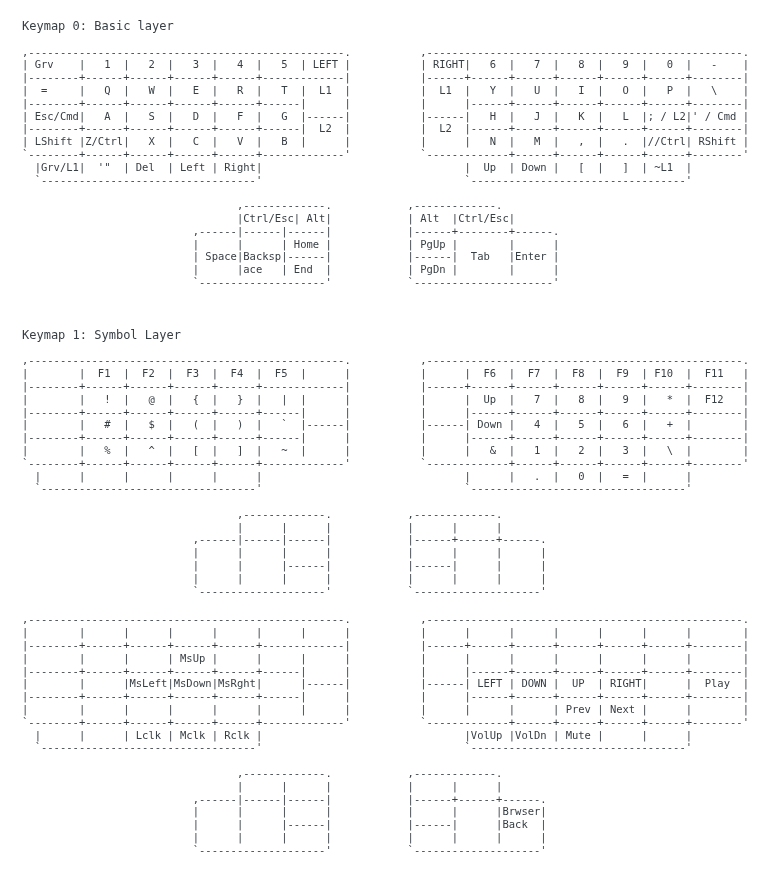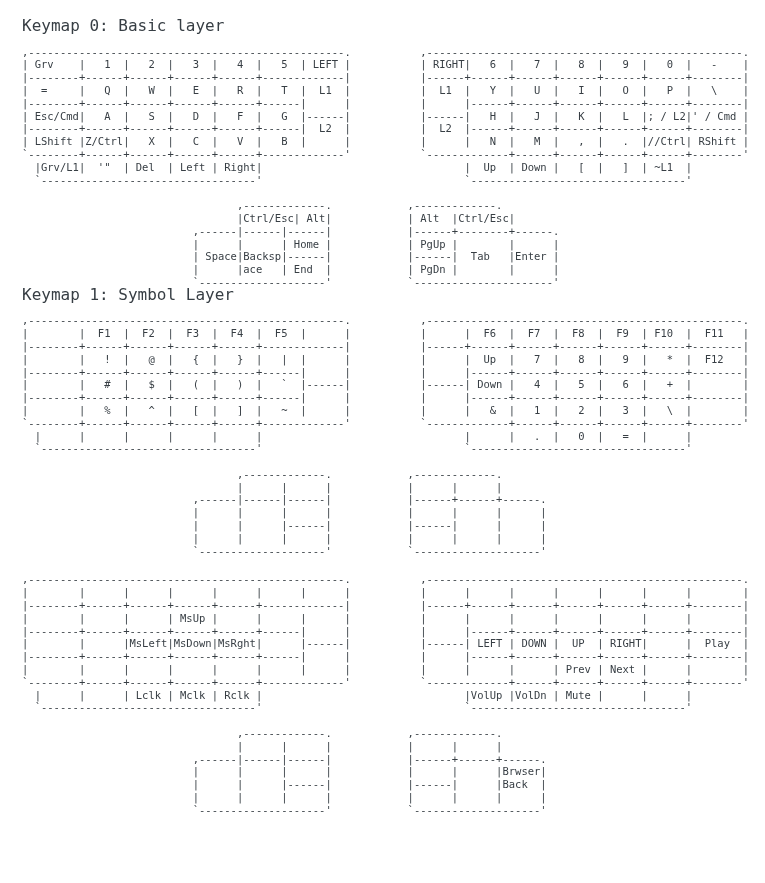--- a/index.html
+++ b/index.html
@@ -12,35 +12,35 @@
   }
   .doc {
     box-sizing: border-box;
     width: 765px;
     height: 883px;
     padding: 20px 0 0 22px;
     font-family: "DejaVu Sans Mono", "Liberation Mono", monospace;
     color: #373e44;
   }
   .keymap-title {
-    font-size: 16px;
+    font-size: 12px;
     line-height: 12.8px;
     white-space: pre;
     margin: 0;
   }
   .keymap-art {
     margin: 12.8px 0 0 0;
     font-size: 10.5px;
     line-height: 12.8px;
     white-space: pre;
     font-family: inherit;
     color: inherit;
   }
   .keymap-section { margin: 0; }
-  .keymap-section.km1 { }
+  .keymap-section.km1 { margin-top: 40px; }
   .keymap-section.km2 { margin-top: 16px; }
 </style>
 </head>
 <body style="background: rgb(255, 255, 255);">
 
 <div class="doc" style="color: rgb(55, 62, 68);">
 
   <section class="keymap-section km0">
     <div class="keymap-title">Keymap 0: Basic layer</div>
     <pre class="keymap-art">,--------------------------------------------------.           ,--------------------------------------------------.

